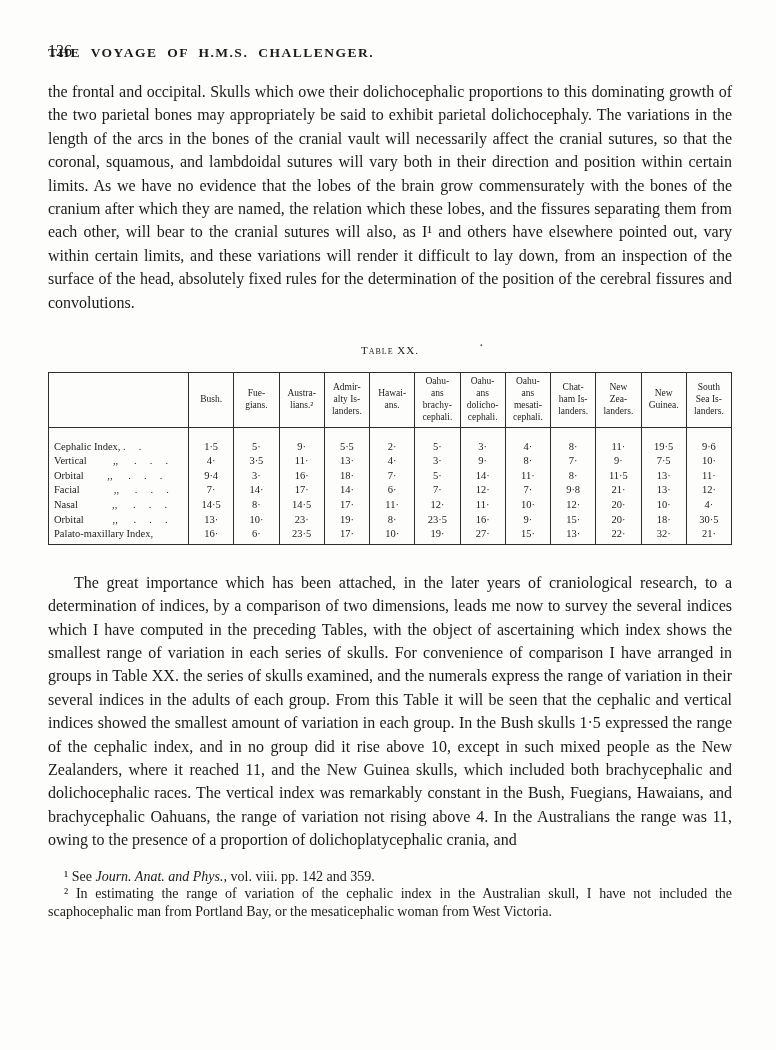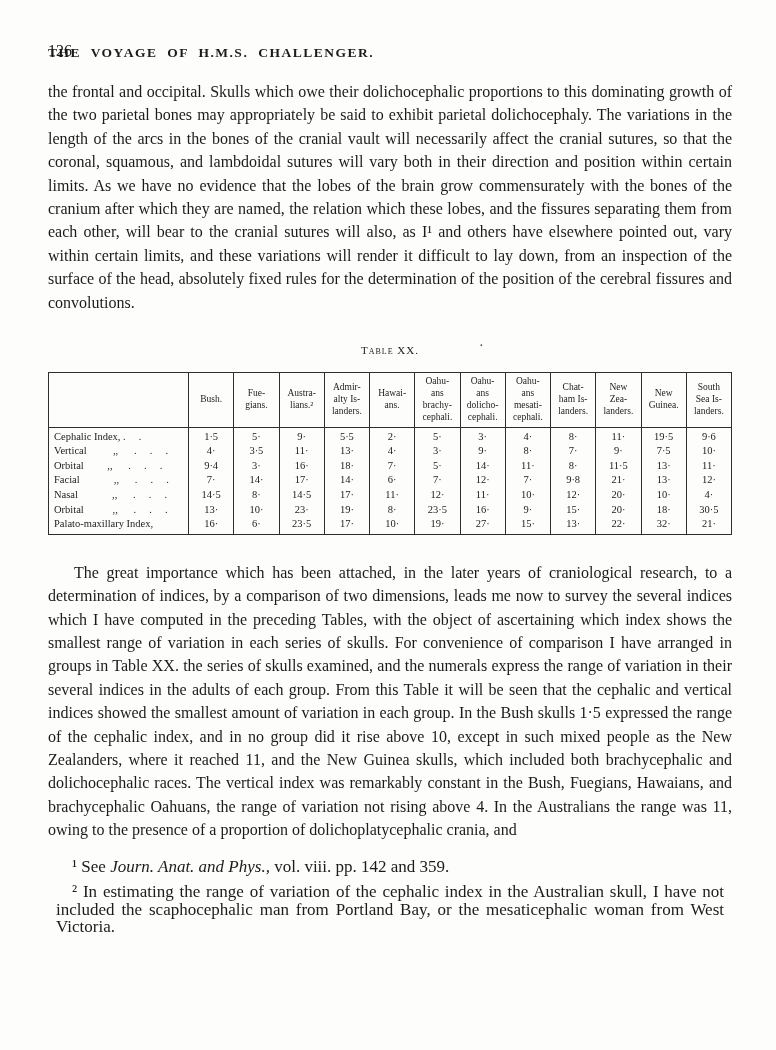--- a/index.html
+++ b/index.html
@@ -54,33 +54,33 @@
     font-weight: normal;
     font-size: 9.5px;
     line-height: 1.25;
     white-space: pre-line;
     padding: 3px 0;
   }
   table.xx tbody td {
     font-size: 10.5px;
     line-height: 1.2;
   }
-  table.xx tbody tr:first-child td { padding-top: 3px; }
+  table.xx tbody tr:first-child td { padding-top: 13px; }
   table.xx tbody tr:last-child td { padding-bottom: 3px; }
   table.xx td.lbl, table.xx th.lbl {
     border-left: none;
     text-align: left;
     white-space: pre;
     padding-left: 5px;
     overflow: hidden;
   }
   .footnotes { margin-top: 16px; }
   .fn {
-    margin: 8px;
-    font-size: 17px;
+    margin: 0;
+    font-size: 14px;
     line-height: 17.5px;
     text-align: justify;
     text-indent: 16px;
   }
 </style>
 </head>
 <body>
 
 <div class="page">
 

